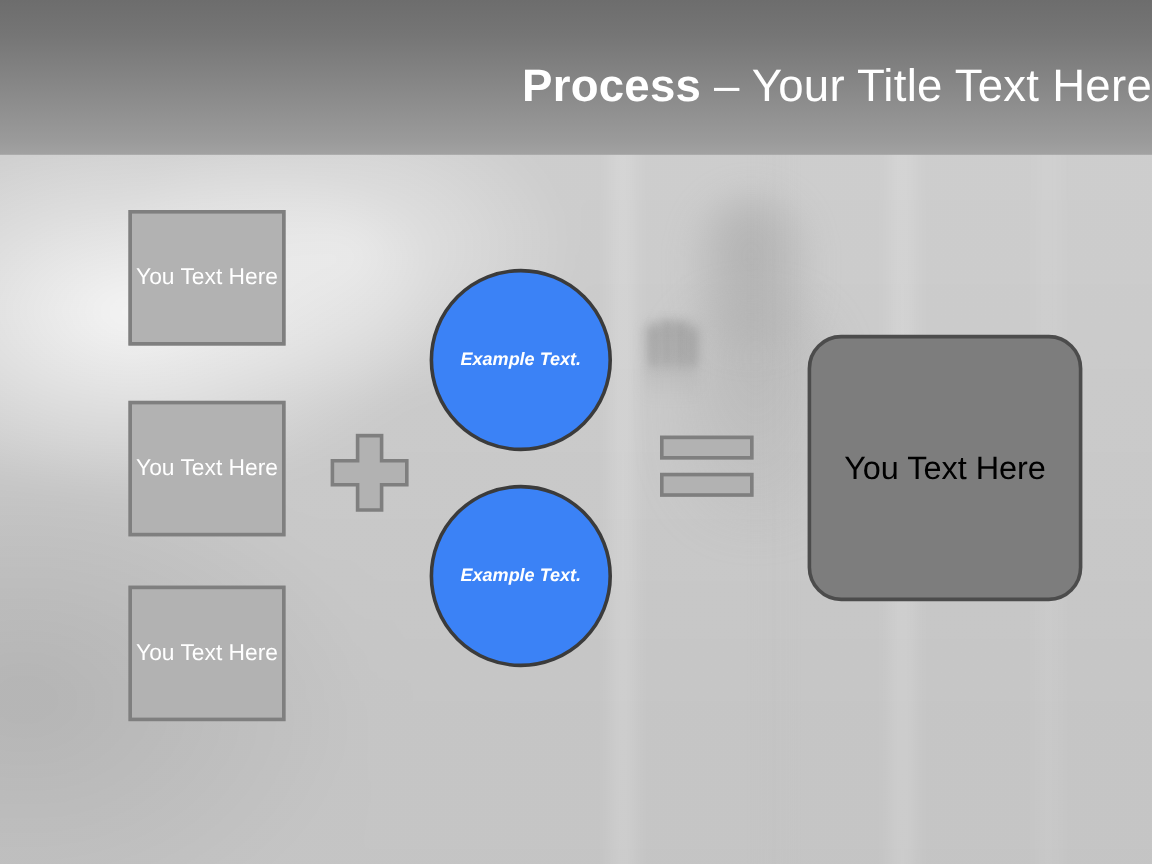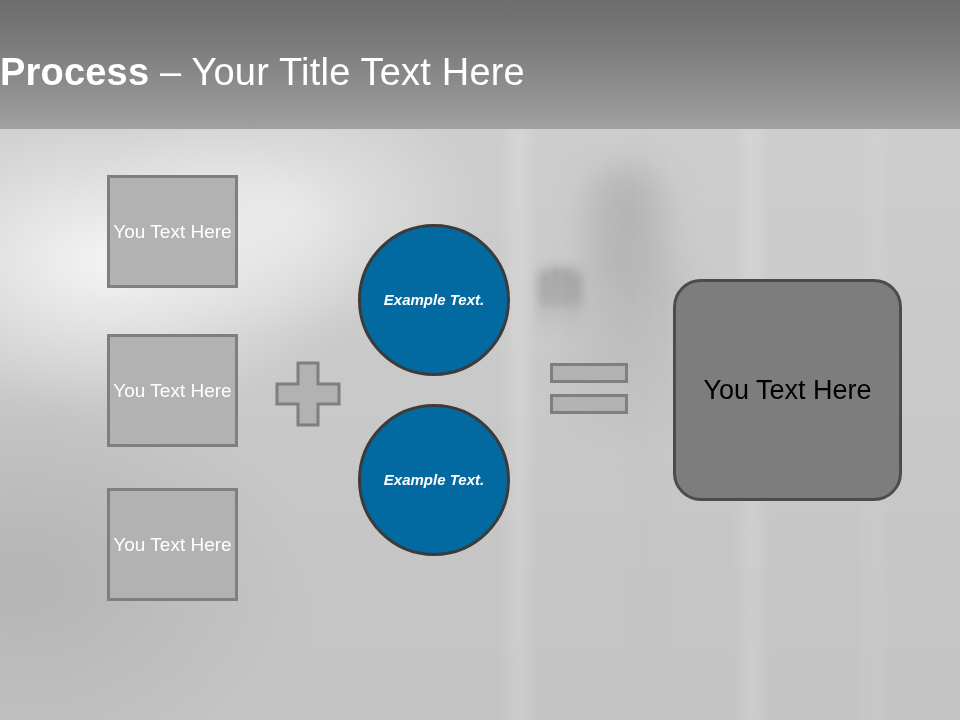--- a/index.html
+++ b/index.html
@@ -102,21 +102,21 @@
         #757575 22%,
         #838383 48%,
         #909090 72%,
         #9b9b9b 92%,
         #a2a2a2 100%);
   }
   .slide-title {
     position: absolute;
     left: 0; top: 48px;
     width: 960px;
-    text-align: left;
+    text-align: right;
     color: #ffffff;
     font-size: 38px;
     line-height: 48px;
     letter-spacing: 0.2px;
     white-space: nowrap;
   }
   .slide-title .t-strong { font-weight: bold; }
   .slide-title .t-light  { font-weight: normal; }
 
   
@@ -146,21 +146,21 @@
     width: 66px; height: 66px;
   }
   .op-plus svg { display: block; }
 
   
   .proc-circle {
     position: absolute;
     width: 152px;
     height: 152px;
     border-radius: 50%;
-    background: #0369a1;
+    background: #3b82f6;
     border: 3px solid #3b3b3b;
     display: flex;
     align-items: center;
     justify-content: center;
     text-align: center;
     color: #ffffff;
     font-size: 15px;
     line-height: 20px;
     font-weight: bold;
     font-style: italic;

